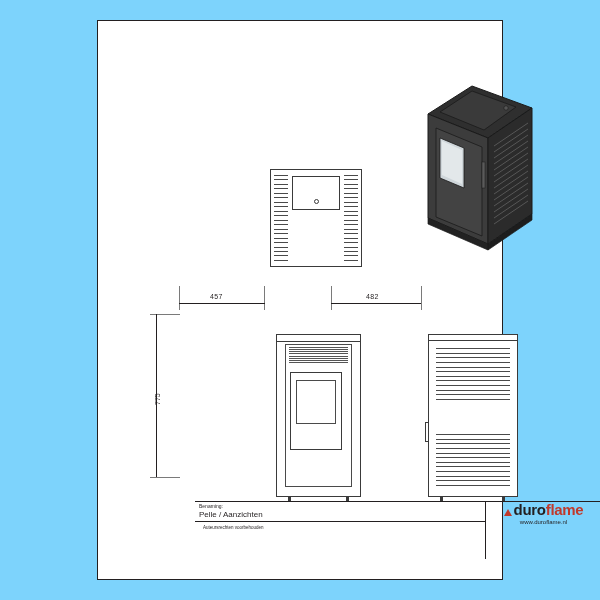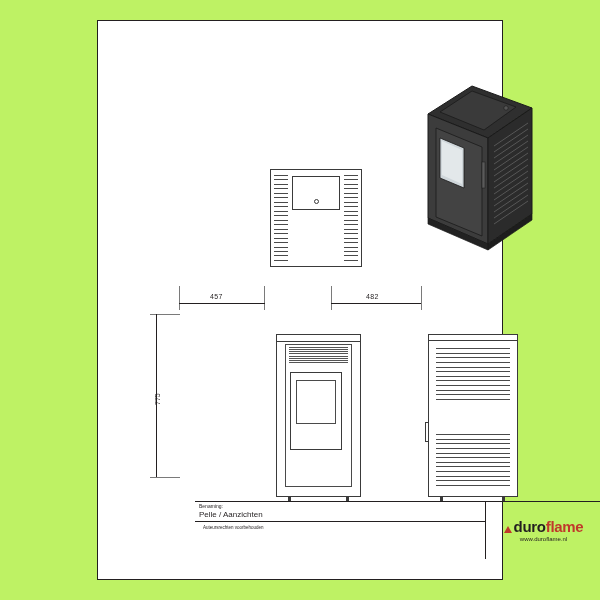--- a/index.html
+++ b/index.html
@@ -7,21 +7,21 @@
     padding: 0;
     background: #ffffff;
     width: 600px;
     height: 600px;
     font-family: "Liberation Sans", sans-serif;
   }
   #sheet {
     position: relative;
     width: 600px;
     height: 600px;
-    background: #bef264;
+    background: #7dd3fc;
     overflow: hidden;
   }
   
   .frame {
     position: absolute;
     left: 97px;
     top: 20px;
     width: 406px;
     height: 560px;
     border: 1px solid #231f20;
@@ -250,21 +250,21 @@
   }
   .tb-right {
     position: absolute;
     left: 290px; top: 0;
     right: 0; height: 100%;
     border-left: 1px solid #231f20;
     box-sizing: border-box;
     display: flex;
     flex-direction: column;
     align-items: center;
-    justify-content: center;
+    justify-content: flex-start;
   }
   .tb-row {
     position: relative;
     box-sizing: border-box;
     border-bottom: 1px solid #231f20;
     padding-left: 4px;
   }
   .tb-label {
     font-size: 5px;
     color: #231f20;

